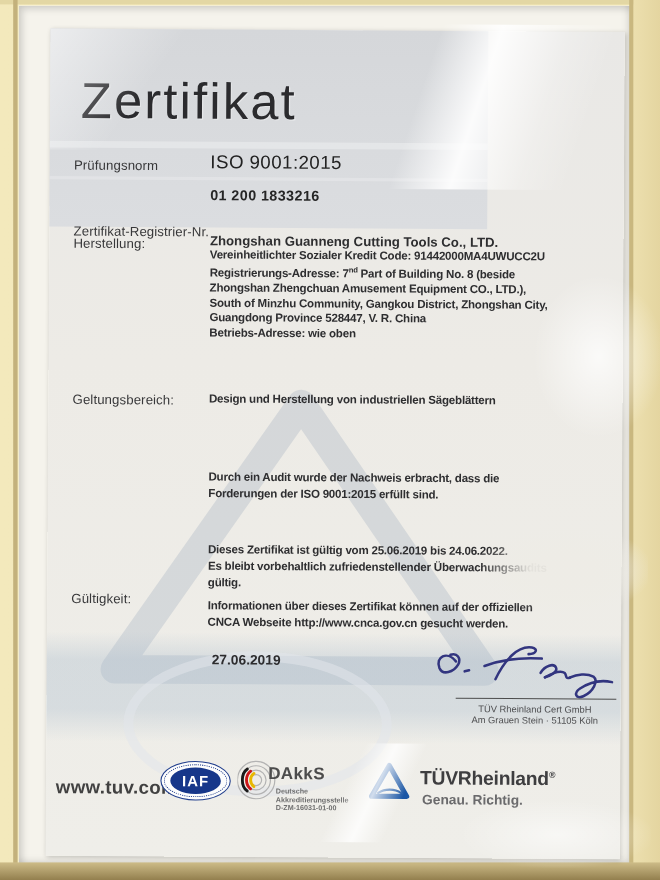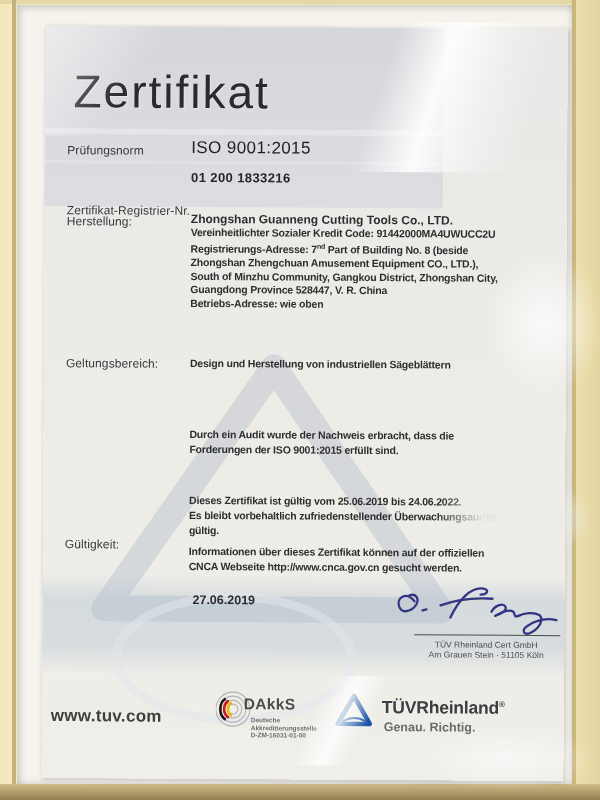--- a/index.html
+++ b/index.html
@@ -136,20 +136,24 @@
       </g>
     </svg>
     <div class="sig-line"></div>
     <div class="issuer">
       <div>TÜV Rheinland Cert GmbH</div>
       <div>Am Grauen Stein · 51105 Köln</div>
     </div>
 
     <div class="tuvcom">www.tuv.com</div>
 
+    <div class="iaf">
+      <div class="iaf-ring"></div>
+      <div class="iaf-core">IAF</div>
+    </div>
 
     <div class="dakks">
       <svg width="46" height="44" viewBox="0 0 46 44">
         <g fill="none" stroke="#b3b3b3" stroke-width="1.1">
           <circle cx="17" cy="20" r="5"></circle>
             <circle cx="17" cy="20" r="9"></circle>
           <circle cx="17" cy="20" r="13"></circle>
             <circle cx="17" cy="20" r="17"></circle>
         </g>
         <g fill="none" stroke-linecap="round">

